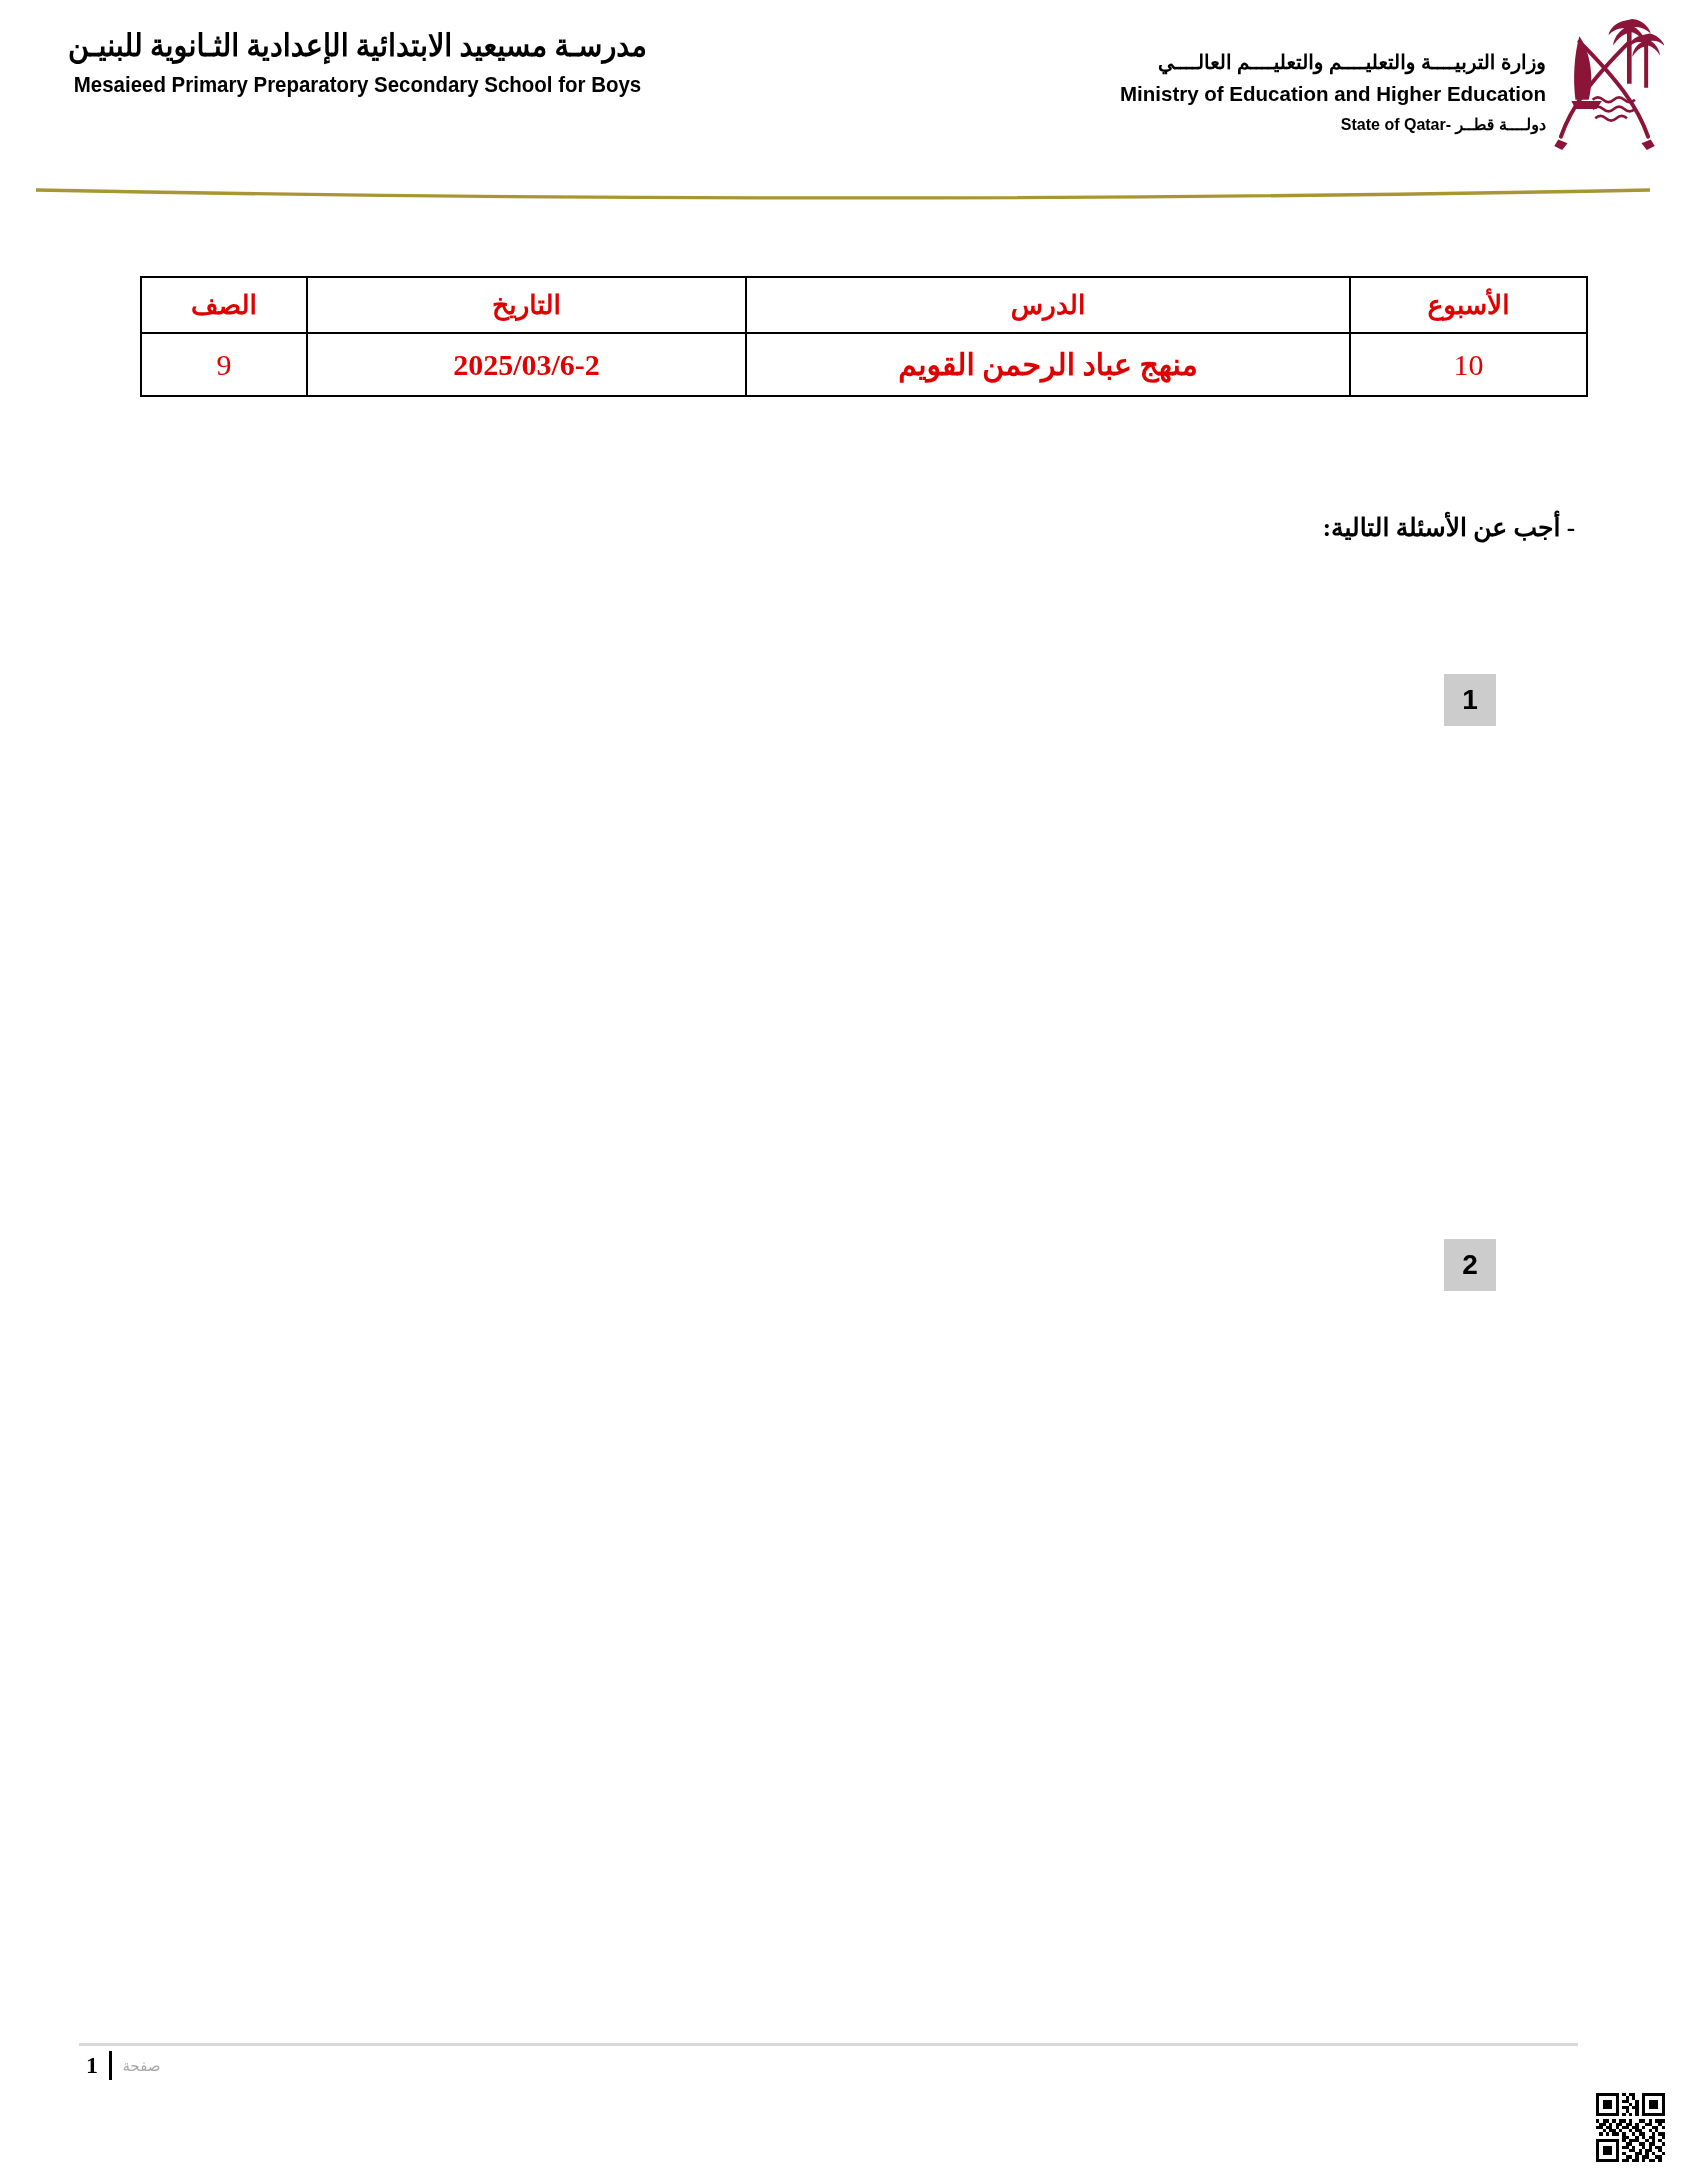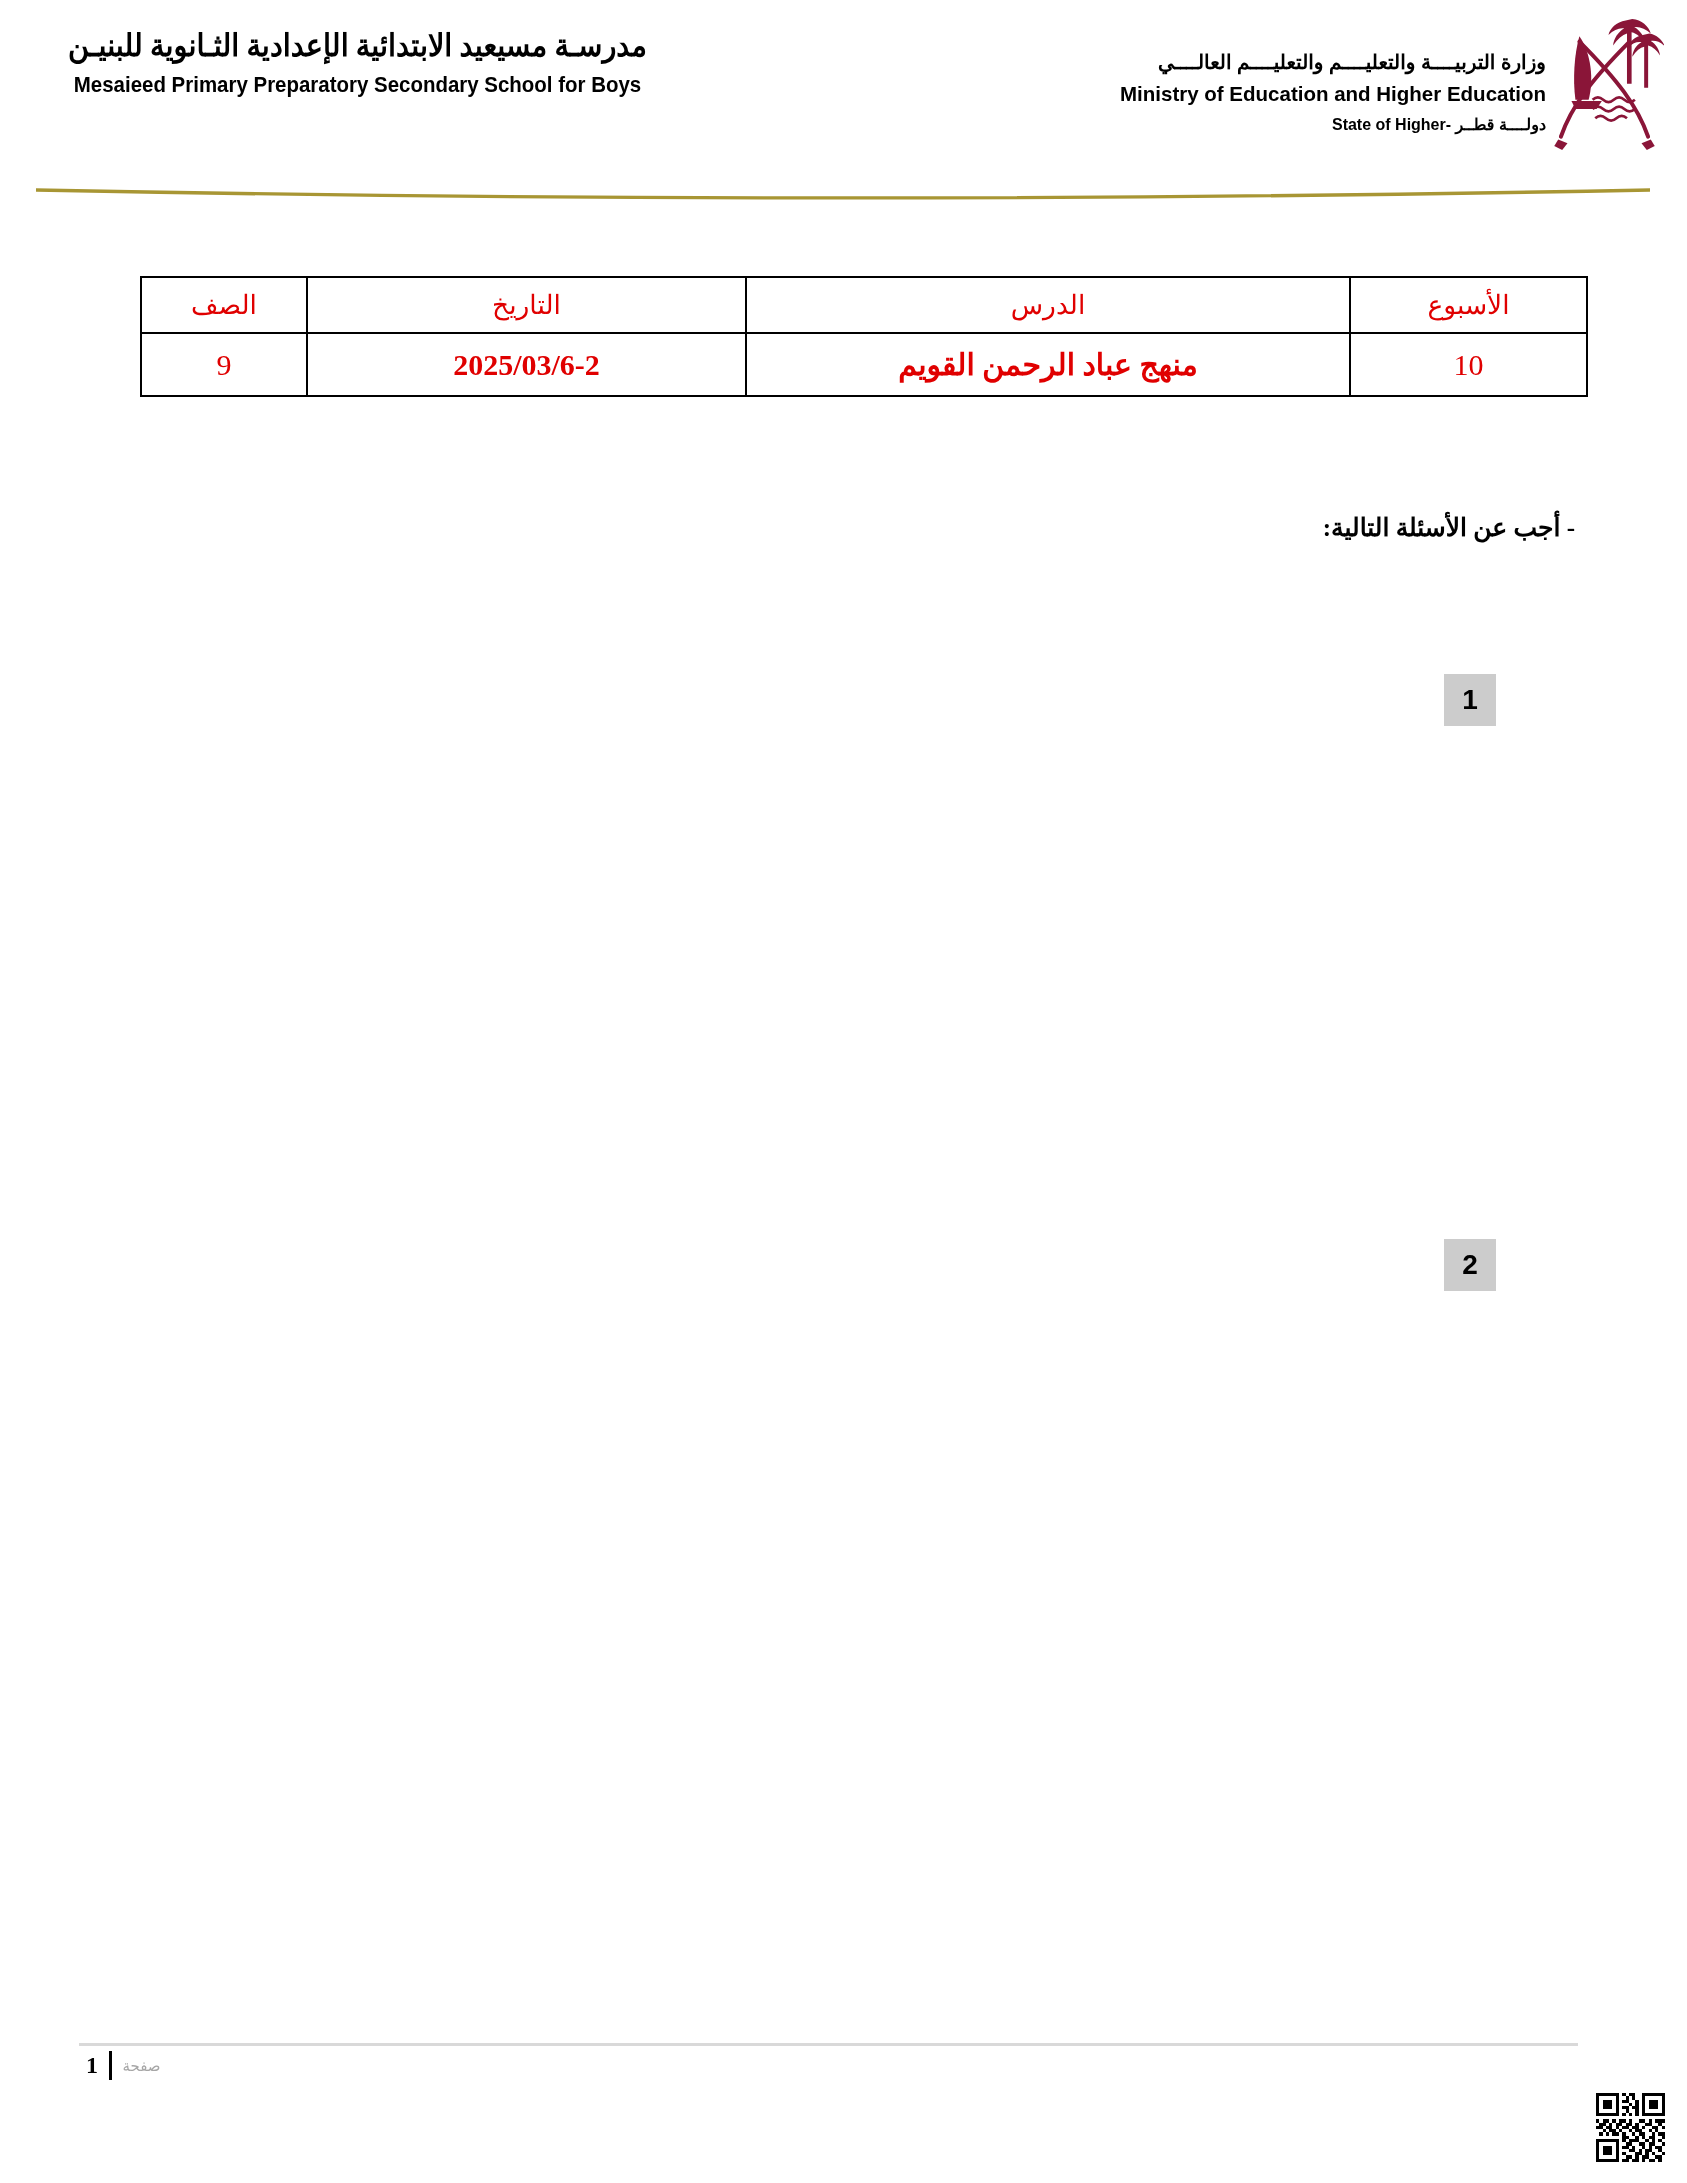--- a/index.html
+++ b/index.html
@@ -123,21 +123,21 @@
   .info-table td {
     border: 2px solid #000000;
     text-align: center;
     vertical-align: middle;
     color: #E00000;
     padding: 0;
   }
   .info-table tr.head td {
     height: 54px;
     font-size: 26.5px;
-    font-weight: normal;
+    font-weight: bold;
     font-family: "Liberation Serif", serif;
   }
   .info-table tr.body td {
     height: 61px;
     font-size: 30px;
     font-family: "Liberation Serif", serif;
   }
   .info-table td.lesson-val {
     font-size: 25px;
     font-weight: bold;
@@ -236,21 +236,21 @@
   <div class="header">
 
     <div class="school-block">
       <div class="school-ar">مدرسـة مسيعيد الابتدائية الإعدادية الثـانوية للبنيـن</div>
       <div class="school-en">Mesaieed Primary Preparatory Secondary School for Boys</div>
     </div>
 
     <div class="ministry-block">
       <div class="ministry-ar">وزارة التربيــــة والتعليــــم والتعليــــم العالــــي</div>
       <div class="ministry-en">Ministry of Education and Higher Education</div>
-      <div class="ministry-state">دولــــة قطــر -State of Higher</div>
+      <div class="ministry-state">دولــــة قطــر -State of Qatar</div>
     </div>
 
     <svg class="qatar-emblem" viewBox="0 0 180 240">
       <g stroke="#8A1538" stroke-width="6" fill="none" stroke-linecap="round">
         <path d="M24 196 C 40 150, 70 110, 128 52"></path>
         <path d="M156 196 C 140 150, 110 110, 52 52"></path>
         <path d="M20 200 l -6 10 l 12 6 l 8 -10 z" fill="#8A1538" stroke="none"></path>
         <path d="M160 200 l 6 10 l -12 6 l -8 -10 z" fill="#8A1538" stroke="none"></path>
       </g>
 

